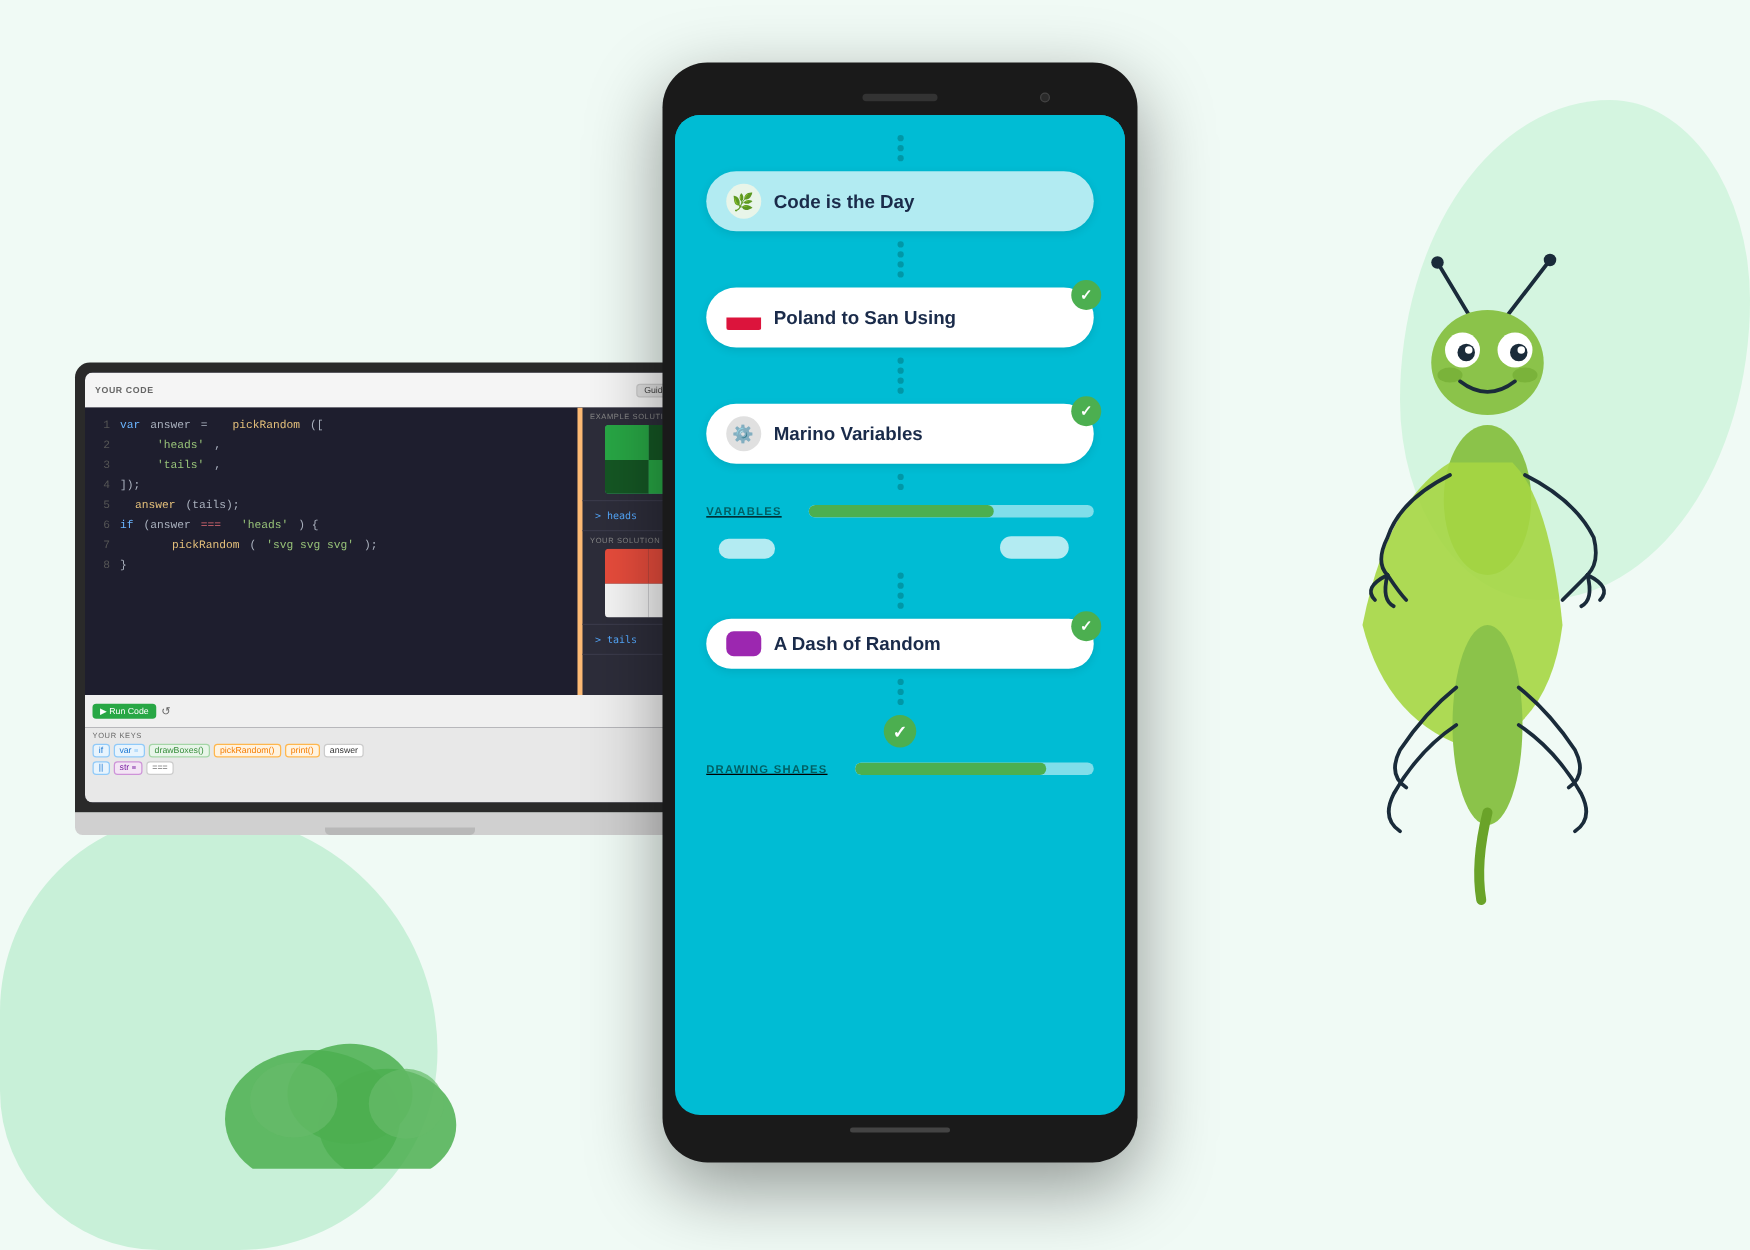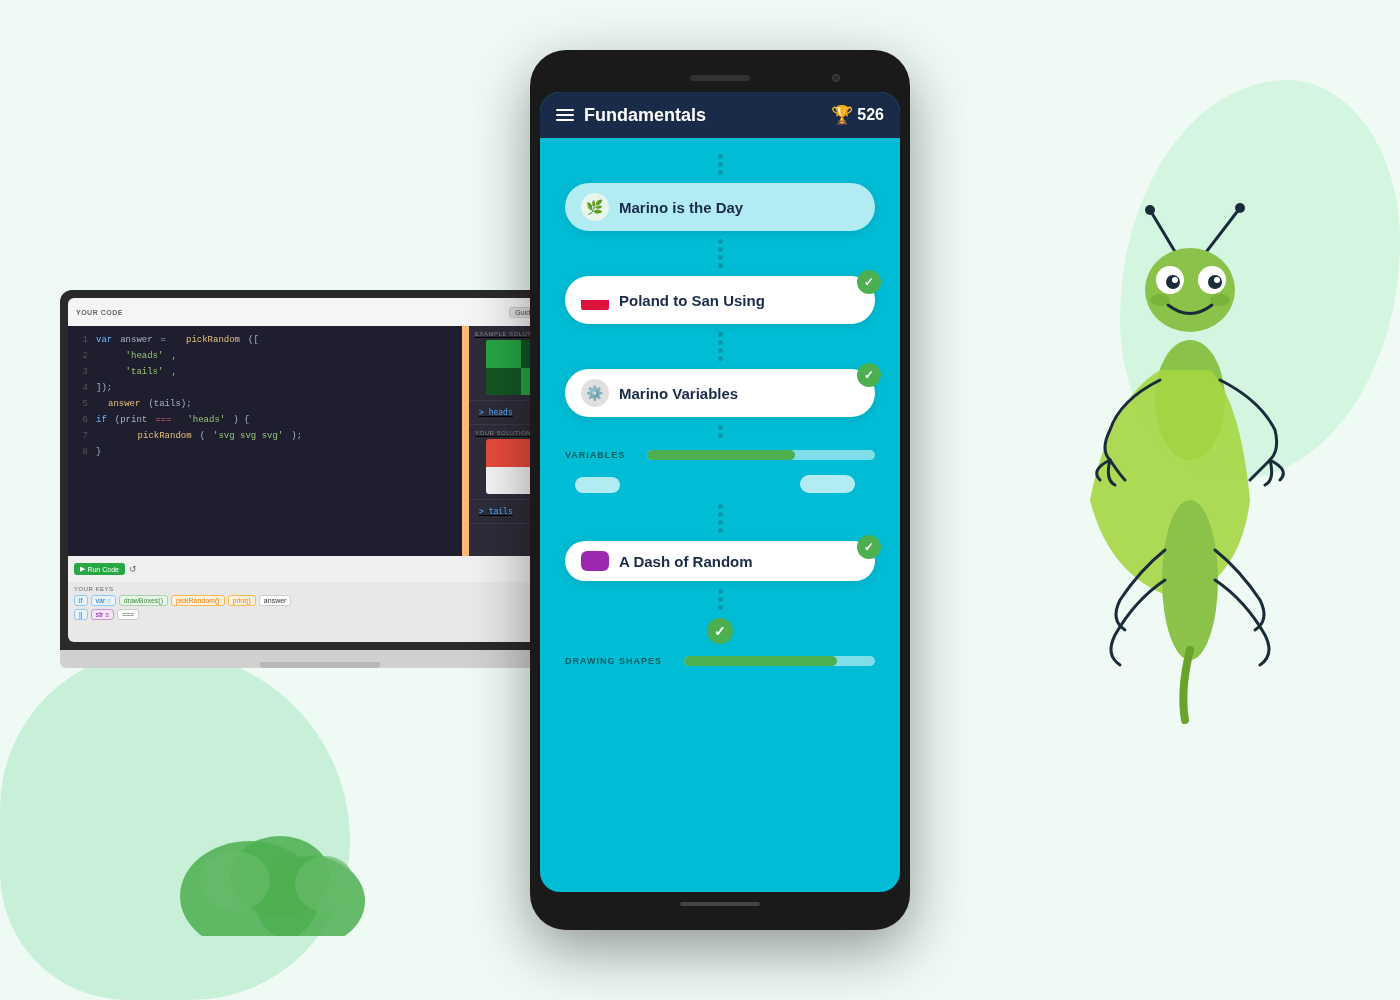--- a/index.html
+++ b/index.html
@@ -122,22 +122,21 @@
     .c-green { color: #98c379; }
     .c-yellow { color: #e5c07b; padding-left: 12px; }
     .c-white { color: #abb2bf; }
     .c-orange { color: #e06c75; }
 
     .right-panel {
       width: 110px;
       background: #2d2d3a;
       display: flex;
       flex-direction: column;
-      border-left: 7px solid #fdba74;
-      text-decoration: underline;
+      border-left: 4px solid #fdba74;
     }
     .right-panel-section {
       padding: 5px 6px;
       border-bottom: 1px solid #3a3a4a;
     }
     .right-panel-label {
       font-size: 6px;
       color: #888;
       text-transform: uppercase;
       letter-spacing: 0.5px;
@@ -423,20 +422,21 @@
     }
     .flag-stripe-white { flex: 1; background: #fff; }
     .flag-stripe-red { flex: 1; background: #dc143c; }
 
     .progress-section {
       width: 310px;
       display: flex;
       align-items: flex-end;
       gap: 22px;
       padding: 4px 0;
+      text-decoration: underline;
     }
     .progress-label {
       font-size: 9px;
       font-weight: 700;
       color: #006064;
       letter-spacing: 1px;
       white-space: nowrap;
     }
     .progress-bar-bg {
       flex: 1;
@@ -539,21 +539,21 @@
             <span class="c-white">]);</span>
           </div>
           <div class="code-line">
             <span class="line-num">5</span>
             <span class="c-yellow">answer</span>
             <span class="c-white">(tails);</span>
           </div>
           <div class="code-line">
             <span class="line-num">6</span>
             <span class="c-blue">if</span>
-            <span class="c-white"> (print </span>
+            <span class="c-white"> (answer </span>
             <span class="c-orange">===</span>
             <span class="c-white"> </span>
             <span class="c-green">'heads'</span>
             <span class="c-white">) {</span>
           </div>
           <div class="code-line">
             <span class="line-num">7</span>
             <span class="c-white">&nbsp;&nbsp;&nbsp;&nbsp;</span>
             <span class="c-yellow">pickRandom</span>
             <span class="c-white">(</span>
@@ -626,44 +626,32 @@
 </div>
 
 <div class="phone-container">
   <div class="phone-outer">
     <div class="phone-top-bar">
       <div class="phone-speaker"></div>
       <div class="phone-camera"></div>
     </div>
     <div class="phone-screen">
 
-      <div class="phone-header">
-        <div class="hamburger-icon">
-          <div class="hamburger-line"></div>
-          <div class="hamburger-line"></div>
-          <div class="hamburger-line"></div>
-        </div>
-        <span class="phone-title">Fundamentals</span>
-        <div class="trophy-area">
-          <span class="trophy-icon">🏆</span>
-          <span class="trophy-count">526</span>
-        </div>
-      </div>
 
       <div class="phone-body">
 
         <div class="dotted-connector">
           <div class="dot"></div>
           <div class="dot"></div>
           <div class="dot"></div>
         </div>
 
         <div class="lesson-pill teal-tint">
           <div class="lesson-icon leaf">🌿</div>
-          <span class="lesson-title">Marino is the Day</span>
+          <span class="lesson-title">Code is the Day</span>
         </div>
 
         <div class="dotted-connector">
           <div class="dot"></div>
           <div class="dot"></div>
           <div class="dot"></div>
           <div class="dot"></div>
         </div>
 
         <div class="lesson-pill" style="position:relative;">

